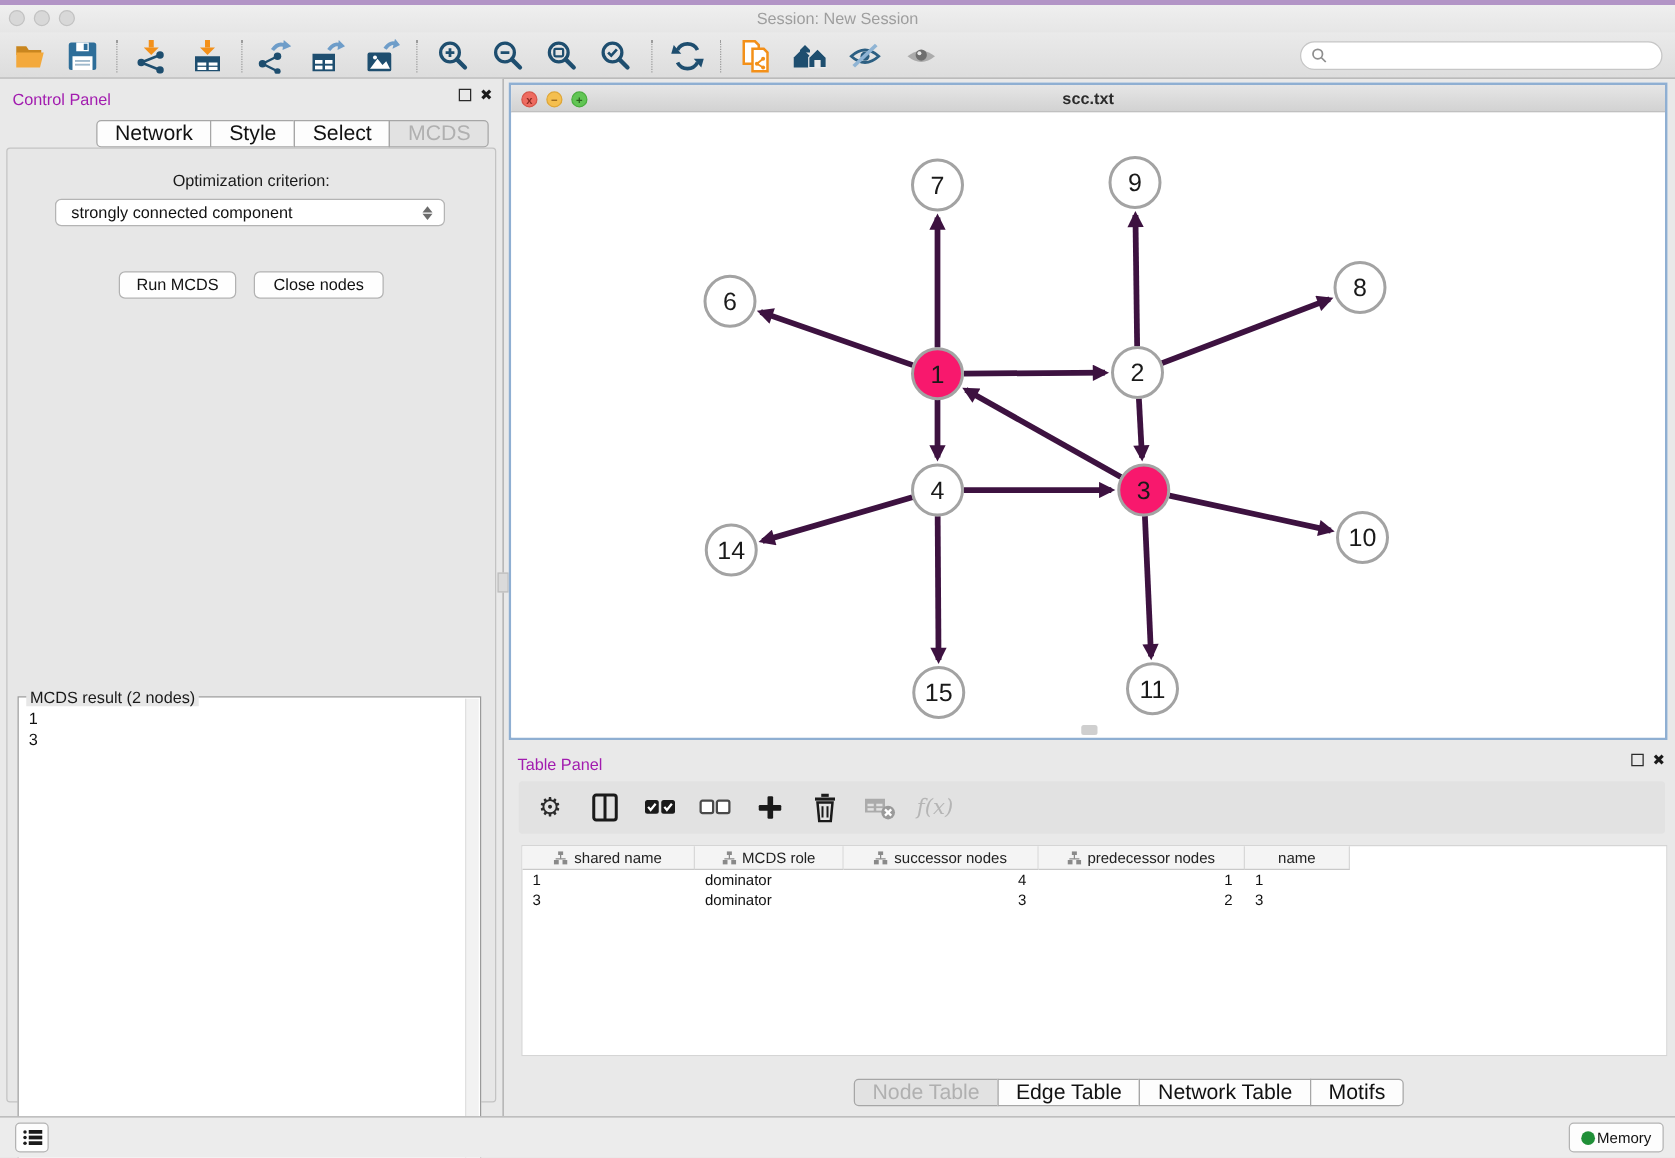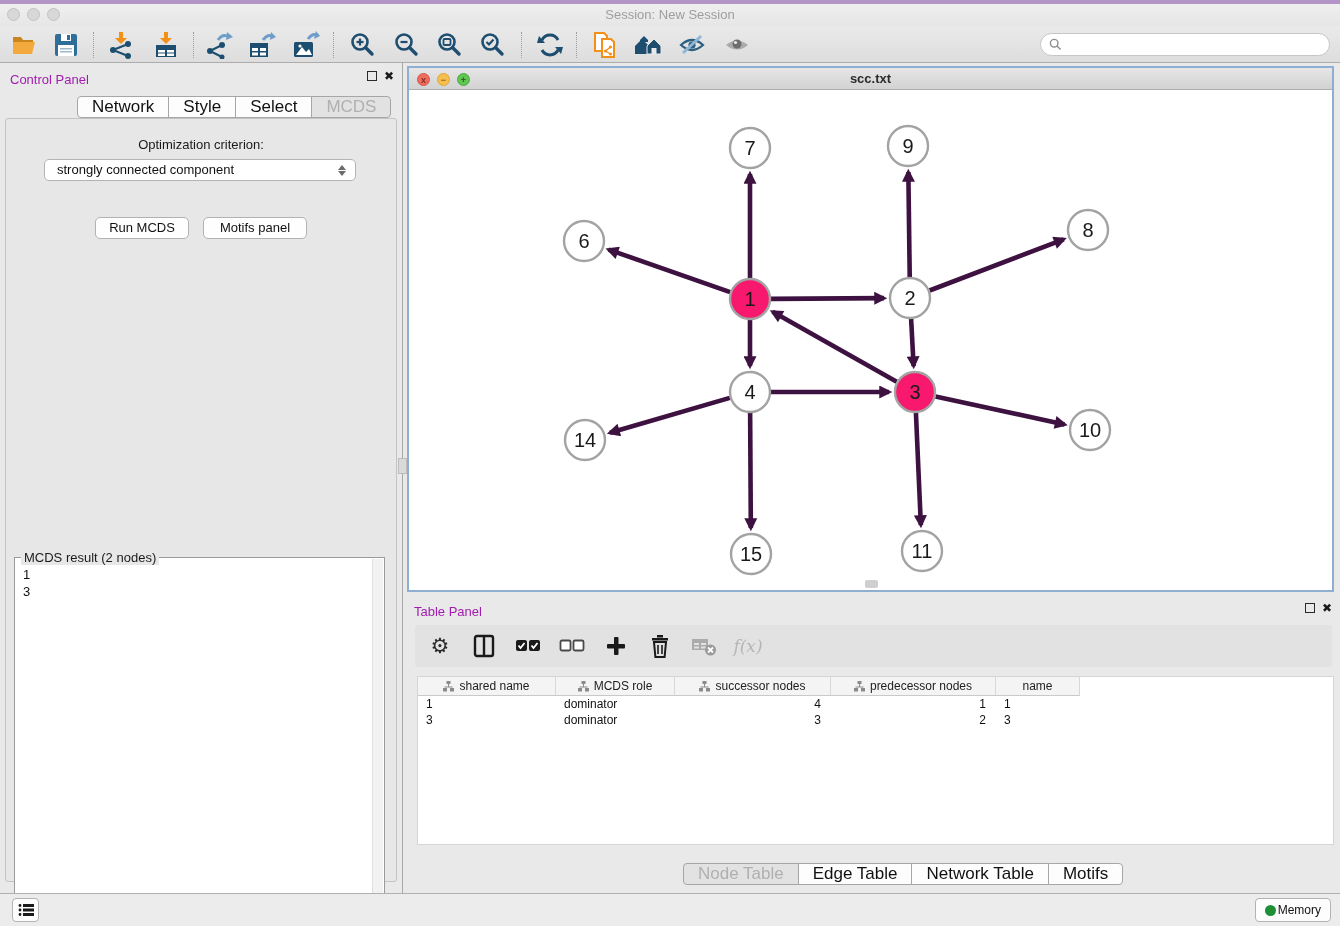--- a/index.html
+++ b/index.html
@@ -264,21 +264,21 @@
   <div id="cp-pane">
     <div id="opt-select">
       <span>strongly connected component</span>
       <span id="opt-stepper">
           <span class="stp-up"></span>
           <span class="stp-dn"></span>
         </span>
     </div>
     <div id="opt-label">Optimization criterion:</div>
     <div id="run-btn" class="cp-btn">Run MCDS</div>
-    <div id="closep-btn" class="cp-btn">Motifs panel</div>
+    <div id="closep-btn" class="cp-btn">Close nodes</div>
     <div id="result-box">
       <div id="result-legend">MCDS result (2 nodes)</div>
       <div id="result-lines">
           <div>1</div>
           <div>3</div>
         </div>
       <div id="result-scroll"></div>
     </div>
   </div>
 </div>

